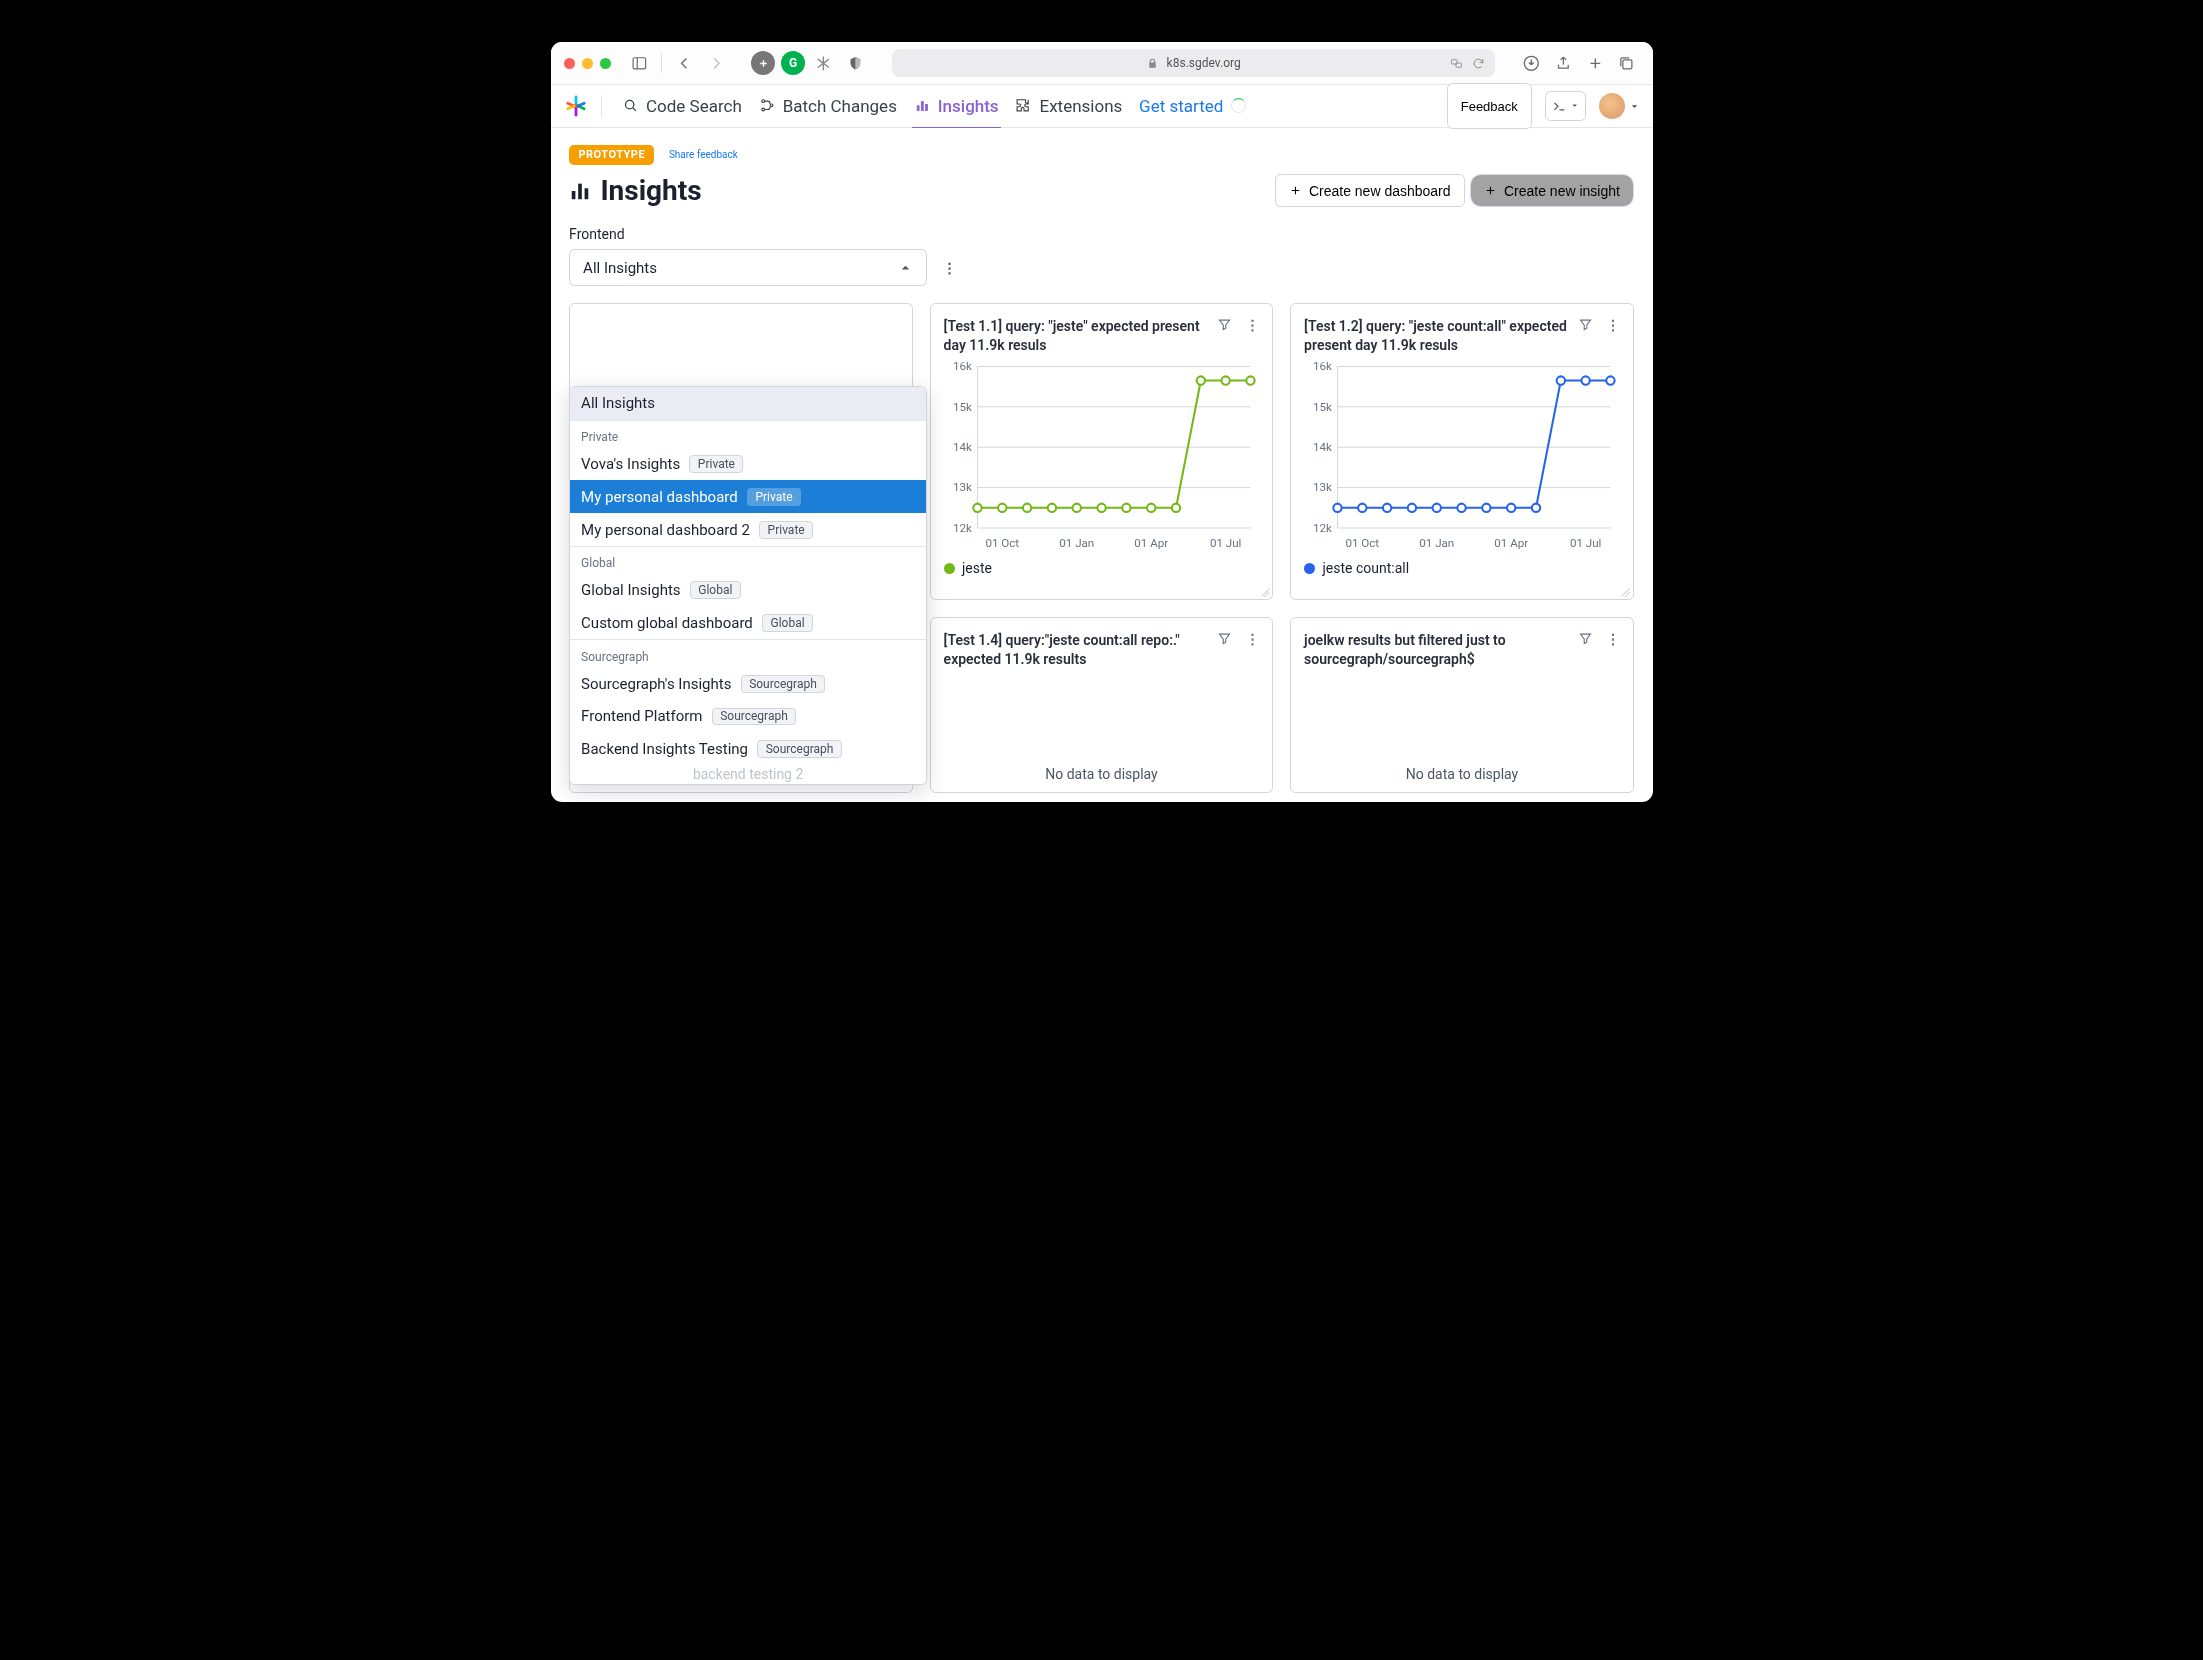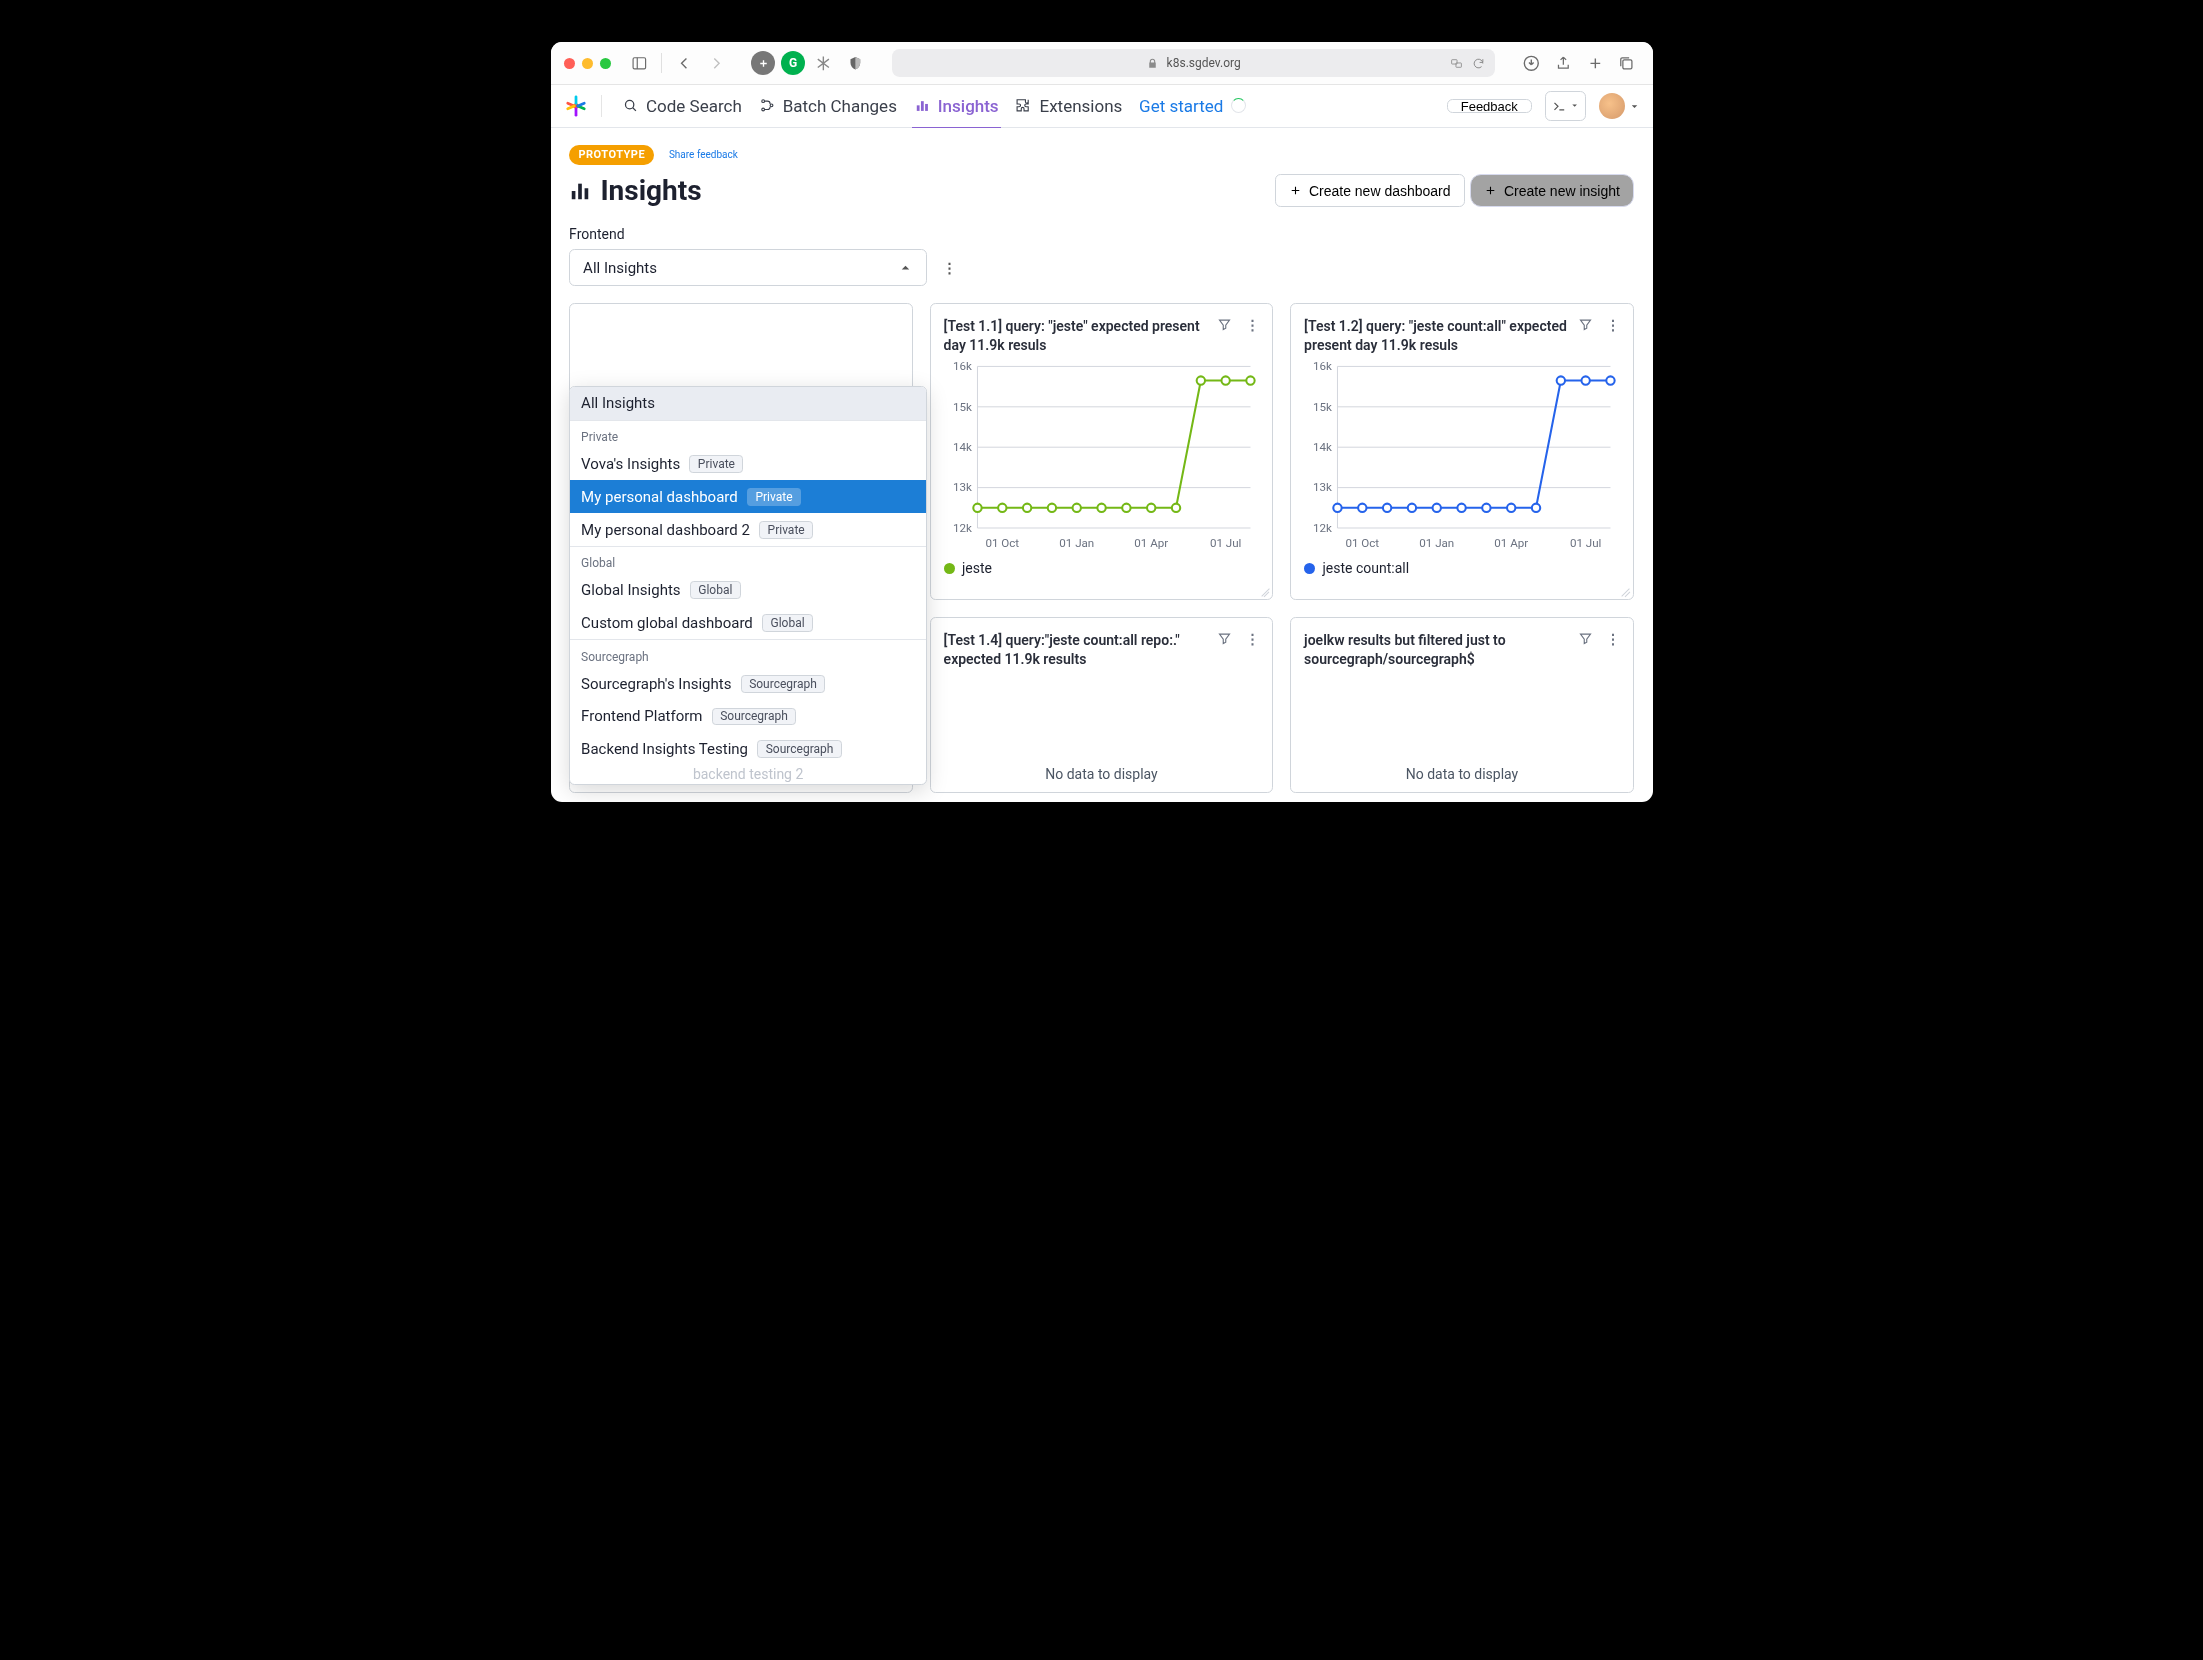--- a/index.html
+++ b/index.html
@@ -63,38 +63,38 @@
   }
   .nav-item.active { color:var(--purple); border-bottom-color:var(--purple); font-weight:500;}
   .nav-item.link { color: var(--blue-link);}
   .nav-item svg {width:16.7px;height:16.7px;}
   .loader {
     width:15px;height:15px;border-radius:50%;border:1.9px solid #e2e5ea;
     border-top-color:#22c55e;
   }
   .spacer {flex:1;}
   .feedback-btn {
-    height:14px; padding:0 13px; border:0.9px solid var(--border2); border-radius:5.6px;
+    height:46px; padding:0 13px; border:0.9px solid var(--border2); border-radius:5.6px;
     background:#fff; font-size:13px; display:flex; align-items:center; font-weight:500;
   }
   .cmd-btn {
     height:30px; width:41px; border:0.9px solid var(--border2); border-radius:5.6px;
     display:flex; align-items:center; justify-content:center; color:#555;
   }
   .avatar {
     width:26px; height:26px; border-radius:50%;
     background: radial-gradient(circle at 40% 40%, #f7c18a, #d5996a);
   }
   .avatar-wrap{display:flex;align-items:center;gap:3.7px;}
 
   
   .content { padding: 16.7px 18.6px 0; position:relative; }
   .banner {
     display:inline-block; background:var(--orange); color:#fff; font-weight:700;
-    font-size:11px; letter-spacing:0.5px; padding:3.7px 9.3px; border-radius:10px;
+    font-size:11px; letter-spacing:0.5px; padding:3.7px 9.3px; border-radius:5px;
   }
   .share-fb {color: var(--blue-link); font-size:10px; margin-left:11px;}
 
   .page-head {display:flex; align-items:center; margin-top:9.3px;}
   .page-head h1 {margin:0; font-size:28px; font-weight:700; display:flex; align-items:center; gap:9.3px;}
   .page-head h1 svg{width:22px;height:22px;}
   .head-actions{margin-left:auto;display:flex;gap:5px;}
   .btn {
     height:33px; border:0.9px solid var(--border2); border-radius:5.6px; background:#fff;
     font-size:14px; padding:0 13px; display:flex; align-items:center; gap:7.4px; font-weight:500;

